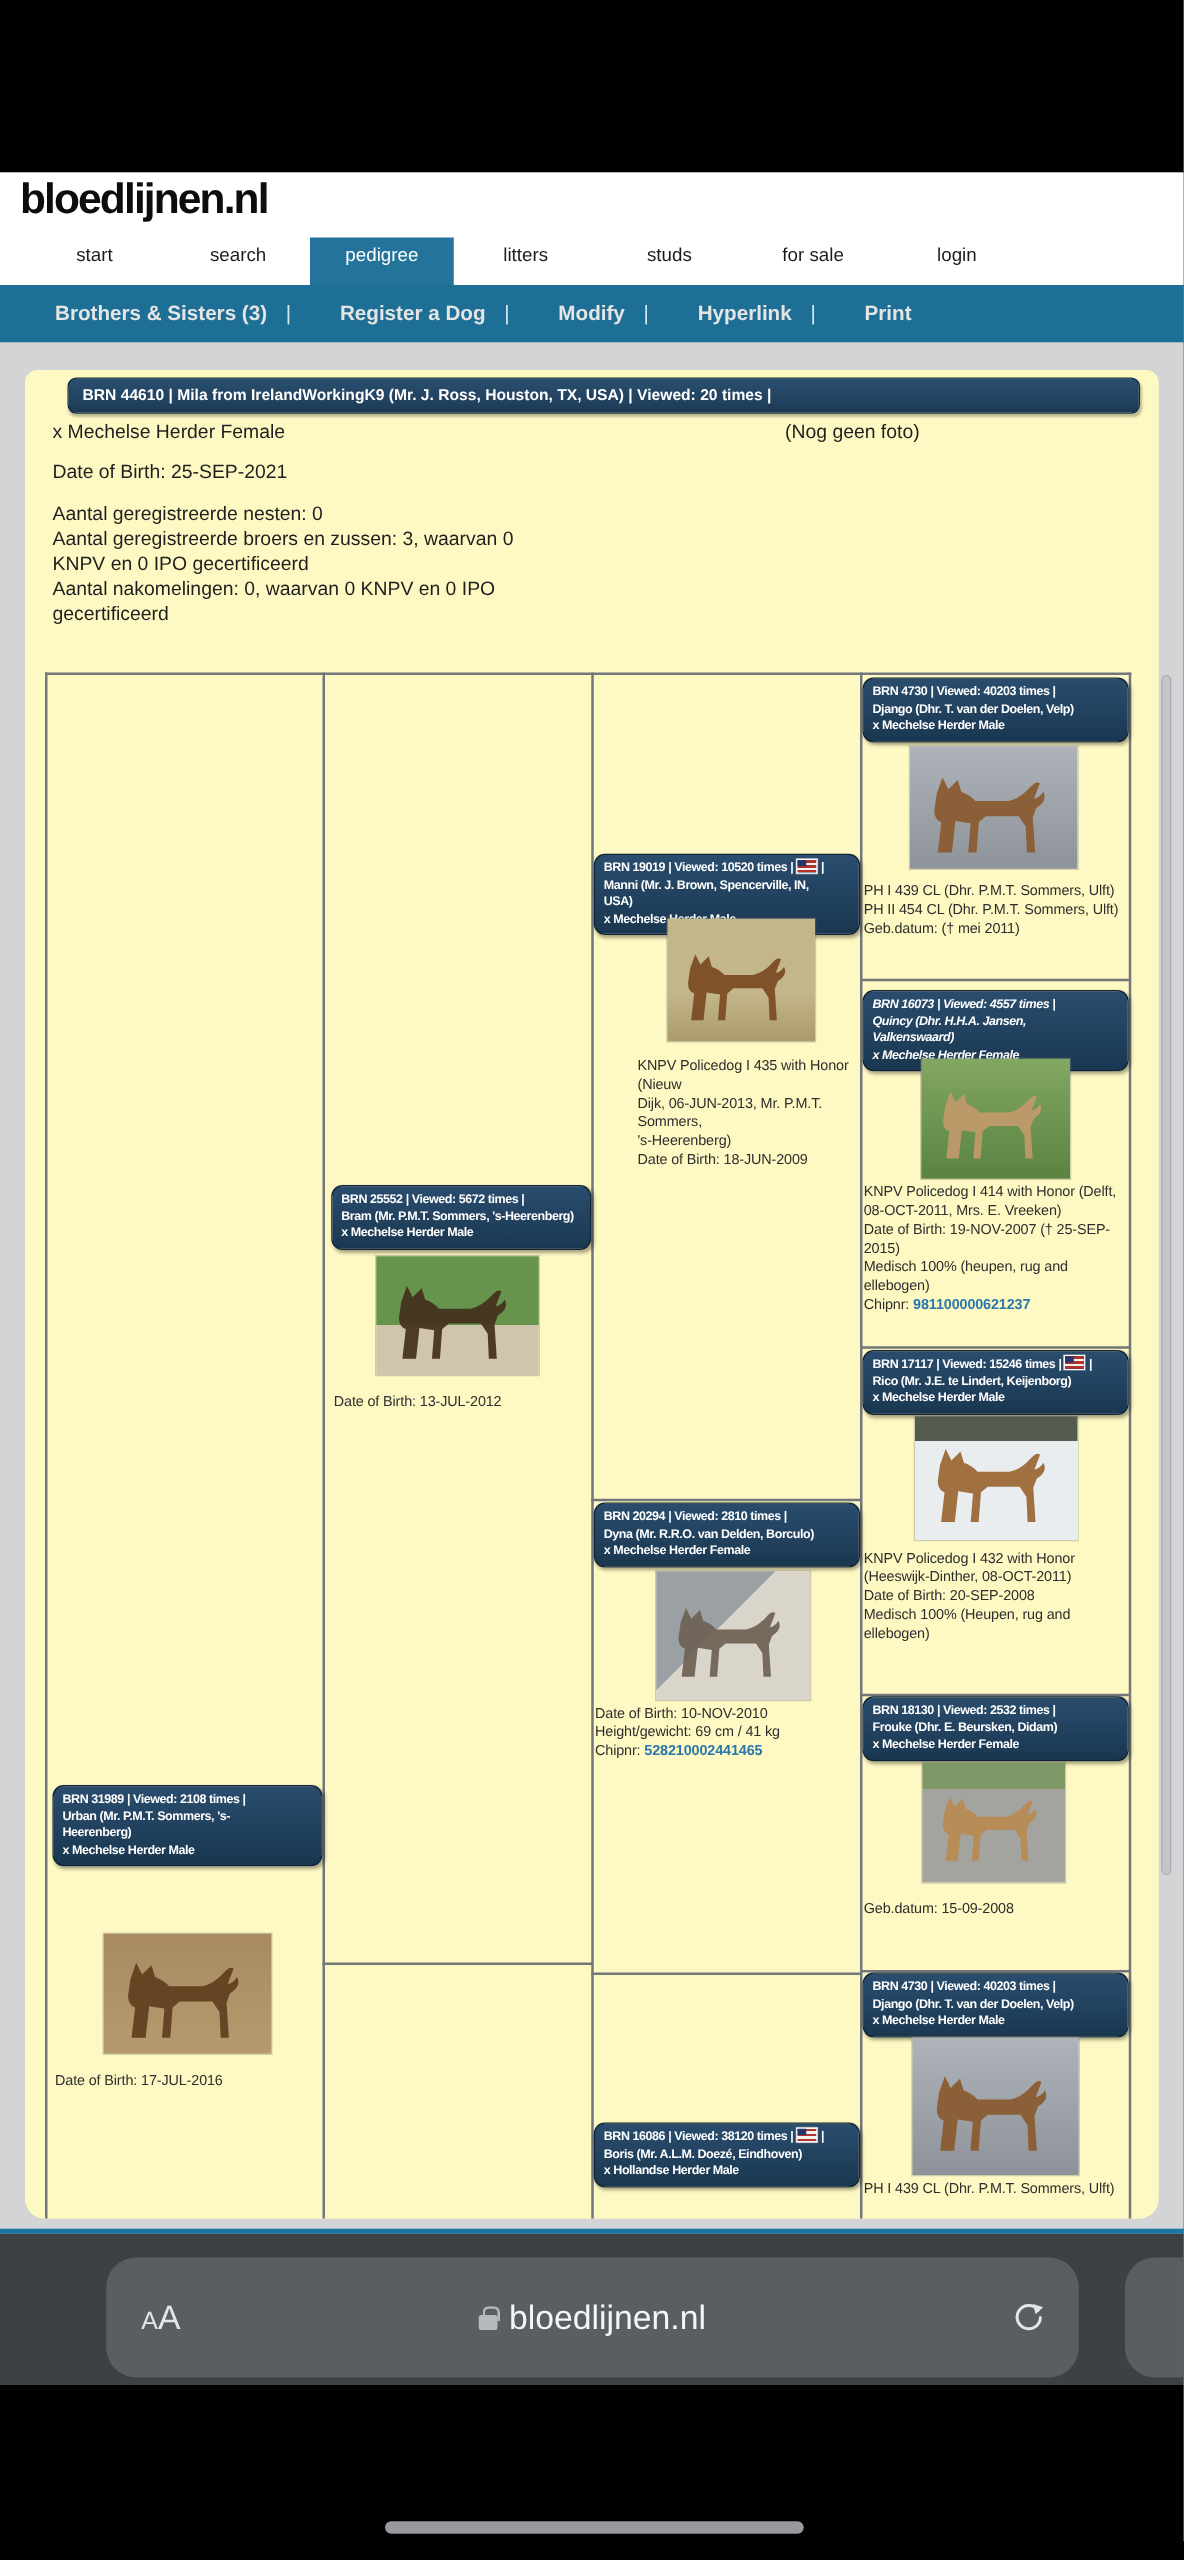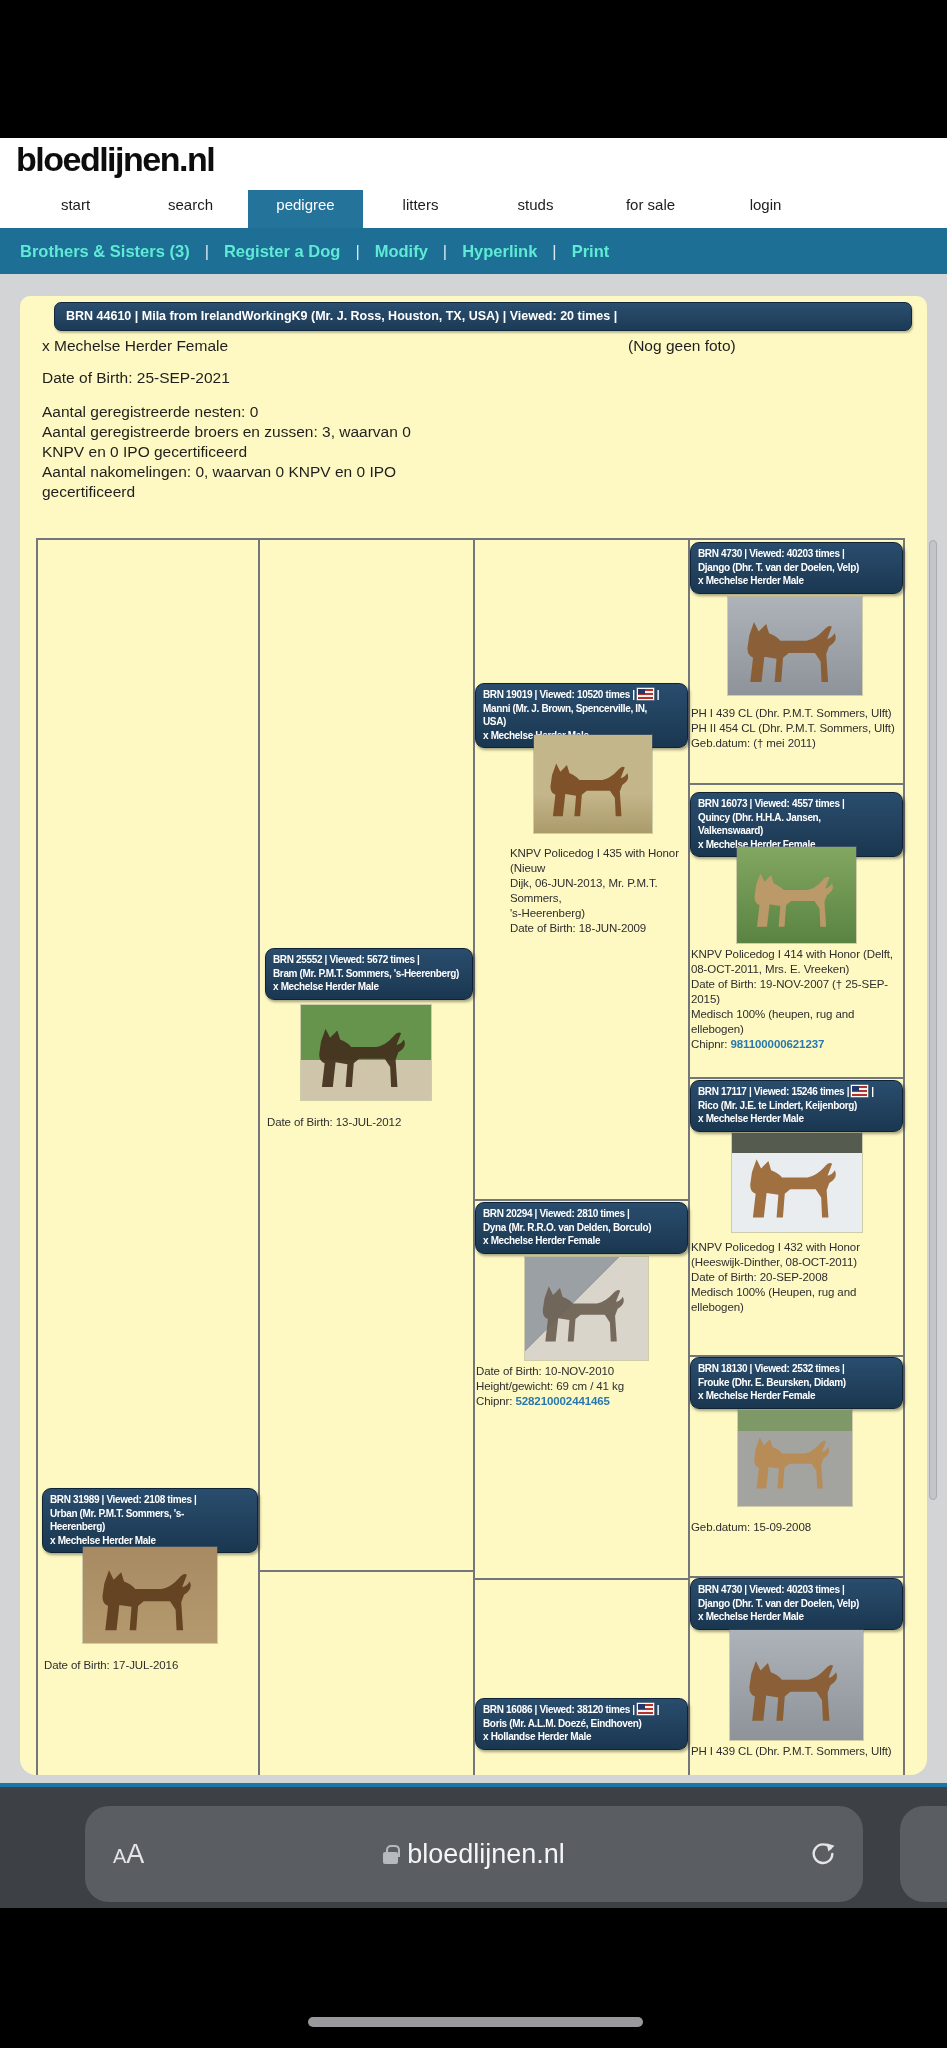--- a/index.html
+++ b/index.html
@@ -13,21 +13,21 @@
 
   
   #siteheader{left:0;top:138px;width:947px;height:90px;background:#fff;}
   #logo{left:16px;top:2px;font-size:34px;font-weight:bold;letter-spacing:-1.5px;color:#0d0d0d;}
   #nav{left:18px;top:52px;width:911px;height:38px;display:flex;}
   .navitem{width:115px;text-align:center;font-size:15px;color:#1c1c1c;padding-top:6px;height:38px;}
   .navitem.active{background:#24739b;color:#fff;height:38px;}
 
   
   #tealbar{left:0;top:228px;width:947px;height:46px;background:#1e6f96;display:flex;align-items:center;padding-left:20px;}
-  #tealbar span{color:#5eead4;font-weight:bold;font-size:16.5px;}
+  #tealbar span{color:#e5e5e5;font-weight:bold;font-size:16.5px;margin-left:24px;}
   #tealbar .sep{margin:0 15px;font-weight:normal;color:#d8e8f1;}
 
   
   #pagebg{left:0;top:274px;width:947px;height:1509px;background:#d3d4d5;}
   #card{left:20px;top:296px;width:907px;height:1479px;background:#fef9c3;border-radius:10px 10px 16px 16px;overflow:hidden;}
 
   #titlebar{left:34px;top:6px;width:858px;height:29px;background:linear-gradient(#2b4f70,#1c3a55);border:1px solid #10283f;border-radius:7px;color:#fff;font-size:12.5px;font-weight:bold;line-height:27px;padding-left:11px;box-shadow:1px 2px 2px rgba(0,0,0,.25);}
   .infotext{font-size:15.5px;color:#1f1f1f;line-height:20px;}
 
   
@@ -42,26 +42,26 @@
   .hl-c4d{left:668px;top:1280px;width:216px;}
   .hl-c3a{left:453px;top:903px;width:216px;}
   .hl-c3b{left:453px;top:1282px;width:216px;}
   .hl-c2a{left:238px;top:1274px;width:216px;}
 
   
   .dh{position:absolute;background:linear-gradient(#2a4d6e,#1a3750);border:1px solid #0f2335;border-radius:9px;color:#fff;font-weight:bold;font-size:10px;letter-spacing:-0.35px;line-height:13.5px;padding:4px 7px 5px 7px;box-shadow:1.5px 2px 3px rgba(0,0,0,.35);}
   .dh .rest{white-space:pre-line;display:block;}
   .b0{left:670px;top:246px;width:213px;}
   .b1{left:455px;top:387px;width:213px;}
-  .b2{left:670px;top:496px;width:213px;}
+  .b2{left:670px;top:496px;width:213px;font-style:italic;}
   .b3{left:245px;top:652px;width:208px;}
   .b4{left:670px;top:784px;width:213px;}
   .b5{left:455px;top:906px;width:213px;}
   .b6{left:670px;top:1061px;width:213px;}
-  .b7{left:22px;top:1192px;width:216px;}
+  .b7{left:22px;top:1132px;width:216px;}
   .b8{left:670px;top:1282px;width:213px;}
   .b9{left:455px;top:1402px;width:213px;}
 
   .flag{display:inline-block;width:15px;height:10px;vertical-align:-1px;margin:0 4px 0 3px;position:relative;background:repeating-linear-gradient(#b3322b 0 2px,#f4f2ee 2px 4px);box-shadow:0 0 0 1px #fdfdfd,0 0 0 1.5px #9aa0a6;}
   .flag::before{content:"";position:absolute;left:0;top:0;width:7px;height:5px;background:#25366b;}
 
   
   .photo{position:absolute;overflow:hidden;box-shadow:0 0 0 1px rgba(120,120,120,.35);}
   .dogsvg{position:absolute;left:8%;bottom:6%;width:84%;height:80%;opacity:.92;}
   .ph0{left:708px;top:301px;width:134px;height:98px;background:linear-gradient(#adb3b8,#8d9398);}

